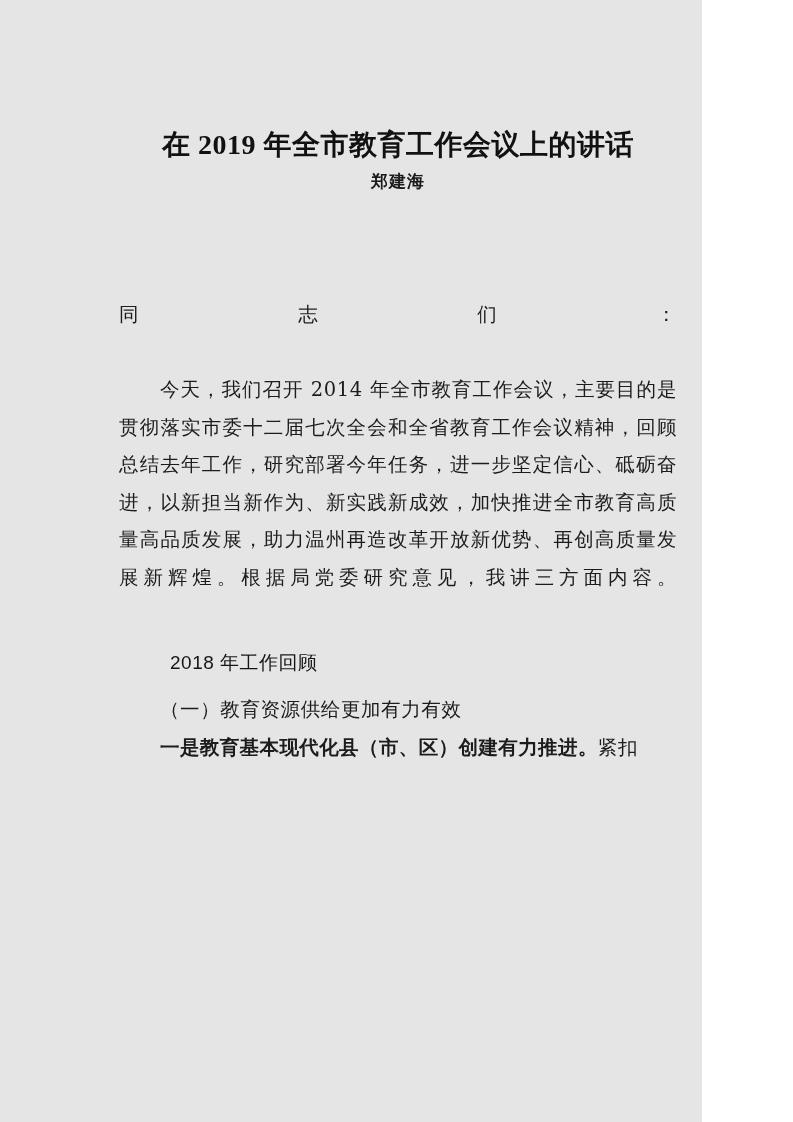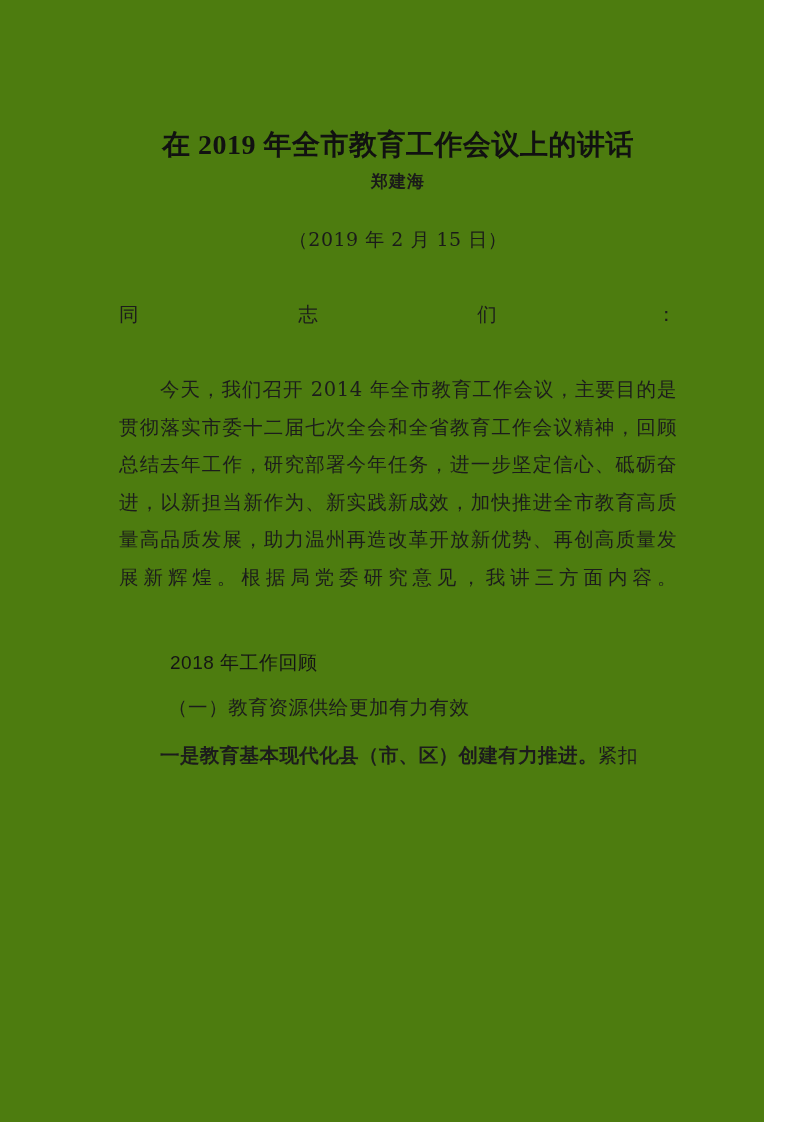--- a/index.html
+++ b/index.html
@@ -4,23 +4,23 @@
 <title>Document</title>
 <style>
   html, body {
     margin: 0;
     padding: 0;
     background: #ffffff;
   }
 
   .page {
     position: relative;
-    width: 764px;
+    width: 702px;
     height: 1122px;
-    background: #4d7c0f;
+    background: #e5e5e5;
     overflow: hidden;
     box-sizing: border-box;
   }
 
   
   .doc-title {
     margin: 0;
     padding: 0;
     text-align: center;
     font-family: "Liberation Serif", "DejaVu Serif", serif;
@@ -112,22 +112,22 @@
     font-weight: normal;
     font-size: 19px;
     line-height: 37.5px;
     color: #151515;
     text-indent: 41px;
     letter-spacing: 0.5px;
   }
 
   
   .subheading {
-    margin: 8px;
-    font-family: Liberation Mono, monospace;
+    margin: 0;
+    font-family: Liberation Serif, serif;
     font-size: 19.5px;
     line-height: 37.5px;
     color: #1c1c1c;
     text-indent: 41px;
     letter-spacing: 0.6px;
   }
 
   .bold-run {
     font-weight: bold;
     letter-spacing: 0.4px;
@@ -136,21 +136,20 @@
 </style>
 </head>
 <body>
 
 <div class="page">
 
   <h1 class="doc-title">在 2019 年全市教育工作会议上的讲话</h1>
 
   <div class="doc-author">郑建海</div>
 
-  <div class="doc-date">（2019 年 2 月 15 日）</div>
 
   <div class="body-flow">
 
     <p class="para salutation">同志们：</p>
 
     <p class="para indent2">今天，我们召开 2014 年全市教育工作会议，主要目的是贯彻落实市委十二届七次全会和全省教育工作会议精神，回顾总结去年工作，研究部署今年任务，进一步坚定信心、砥砺奋进，以新担当新作为、新实践新成效，加快推进全市教育高质量高品质发展，助力温州再造改革开放新优势、再创高质量发展新辉煌。根据局党委研究意见，我讲三方面内容。</p>
 
     <p class="heading-hei">2018 年工作回顾</p>
 
 

